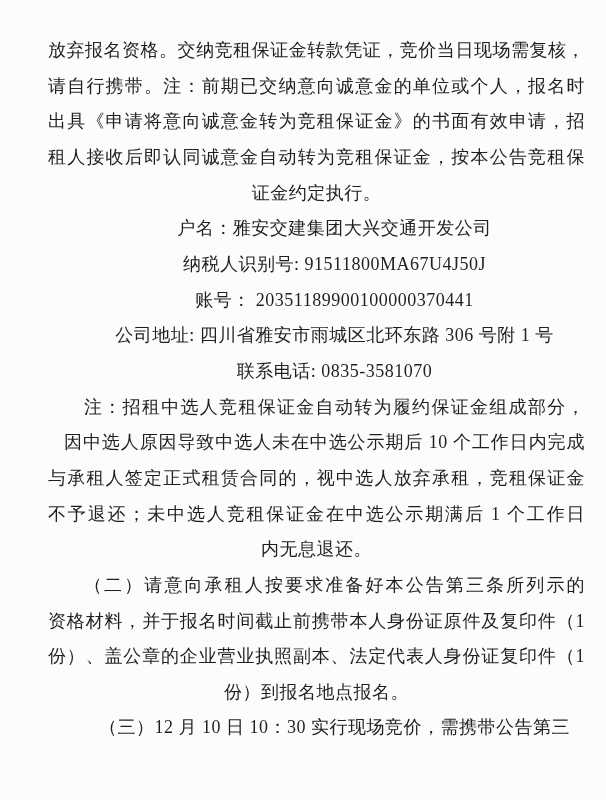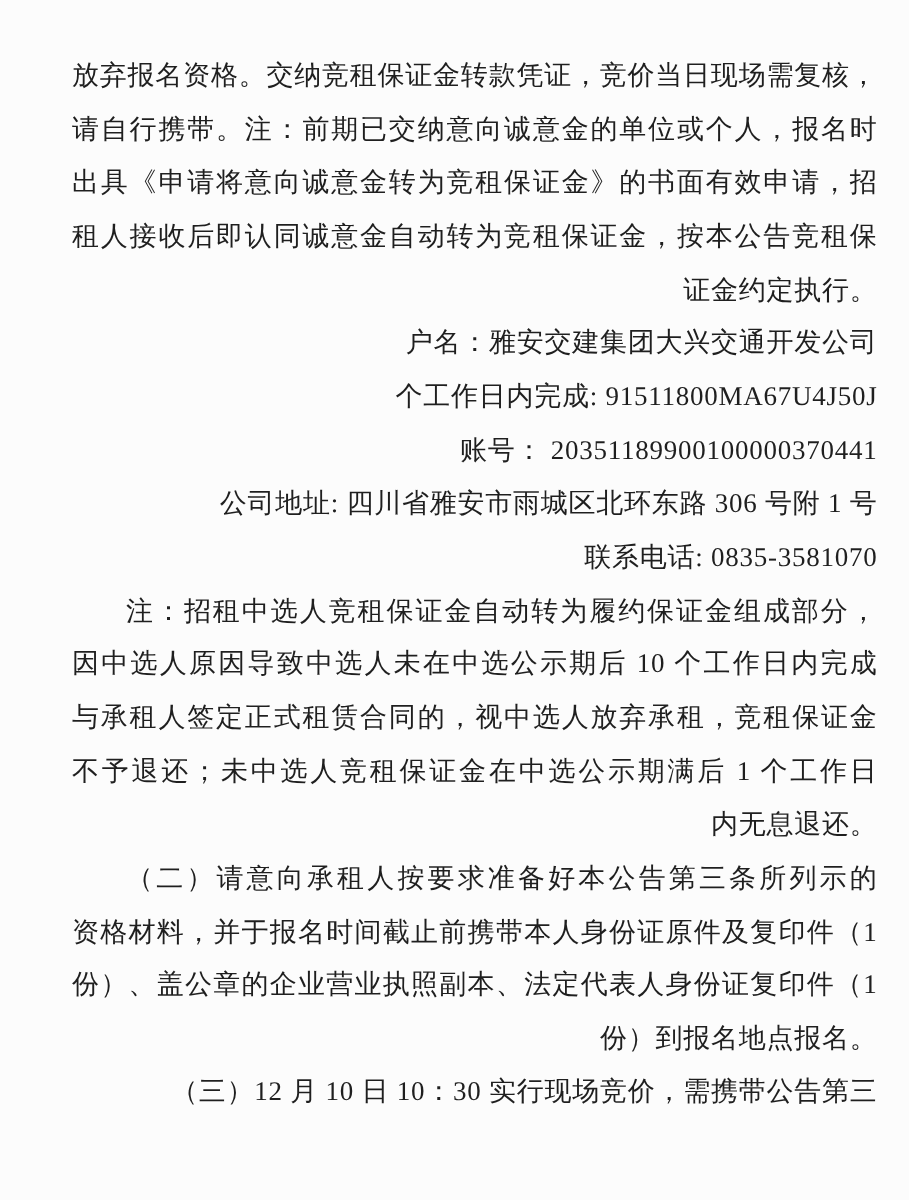--- a/index.html
+++ b/index.html
@@ -32,21 +32,21 @@
   }
   .para {
     margin: 0;
     padding: 0;
   }
   .line {
     font-size: 18px;
     line-height: 35.65px;
     letter-spacing: 0.5px;
     white-space: nowrap;
-    text-align: right;
+    text-align: center;
     overflow: visible;
   }
   .line.j {
     text-align: justify;
     text-align-last: justify;
     -moz-text-align-last: justify;
     text-justify: inter-character;
   }
 </style>
 </head>
@@ -58,34 +58,34 @@
         <div class="line j" style="text-indent: 0em;">放弃报名资格。交纳竞租保证金转款凭证，竞价当日现场需复核，</div>
         <div class="line j" style="text-indent: 0em;">请自行携带。注：前期已交纳意向诚意金的单位或个人，报名时</div>
         <div class="line j" style="text-indent: 0em;">出具《申请将意向诚意金转为竞租保证金》的书面有效申请，招</div>
         <div class="line j" style="text-indent: 0em;">租人接收后即认同诚意金自动转为竞租保证金，按本公告竞租保</div>
         <div class="line" style="text-indent: 0em;">证金约定执行。</div>
       </div>
       <div class="para">
         <div class="line" style="text-indent: 2em;">户名：雅安交建集团大兴交通开发公司</div>
       </div>
       <div class="para">
-        <div class="line" style="text-indent: 2em;">个工作日内完成: 91511800MA67U4J50J</div>
+        <div class="line" style="text-indent: 2em;">纳税人识别号: 91511800MA67U4J50J</div>
       </div>
       <div class="para">
         <div class="line" style="text-indent: 2em;">账号： 20351189900100000370441</div>
       </div>
       <div class="para">
         <div class="line" style="text-indent: 2em;">公司地址: 四川省雅安市雨城区北环东路 306 号附 1 号</div>
       </div>
       <div class="para">
         <div class="line" style="text-indent: 2em;">联系电话: 0835-3581070</div>
       </div>
       <div class="para">
         <div class="line j" style="text-indent: 2em;">注：招租中选人竞租保证金自动转为履约保证金组成部分，</div>
-        <div class="line j" style="text-indent: 0em;">因中选人原因导致中选人未在中选公示期后 10 个工作日内完成</div>
+        <div class="line j" style="text-indent: 0em; margin-left: 16px;">因中选人原因导致中选人未在中选公示期后 10 个工作日内完成</div>
         <div class="line j" style="text-indent: 0em;">与承租人签定正式租赁合同的，视中选人放弃承租，竞租保证金</div>
         <div class="line j" style="text-indent: 0em;">不予退还；未中选人竞租保证金在中选公示期满后 1 个工作日</div>
         <div class="line" style="text-indent: 0em;">内无息退还。</div>
       </div>
       <div class="para">
         <div class="line j" style="text-indent: 2em;">（二）请意向承租人按要求准备好本公告第三条所列示的</div>
         <div class="line j" style="text-indent: 0em;">资格材料，并于报名时间截止前携带本人身份证原件及复印件（1</div>
         <div class="line j" style="text-indent: 0em;">份）、盖公章的企业营业执照副本、法定代表人身份证复印件（1</div>
         <div class="line" style="text-indent: 0em;">份）到报名地点报名。</div>
       </div>

